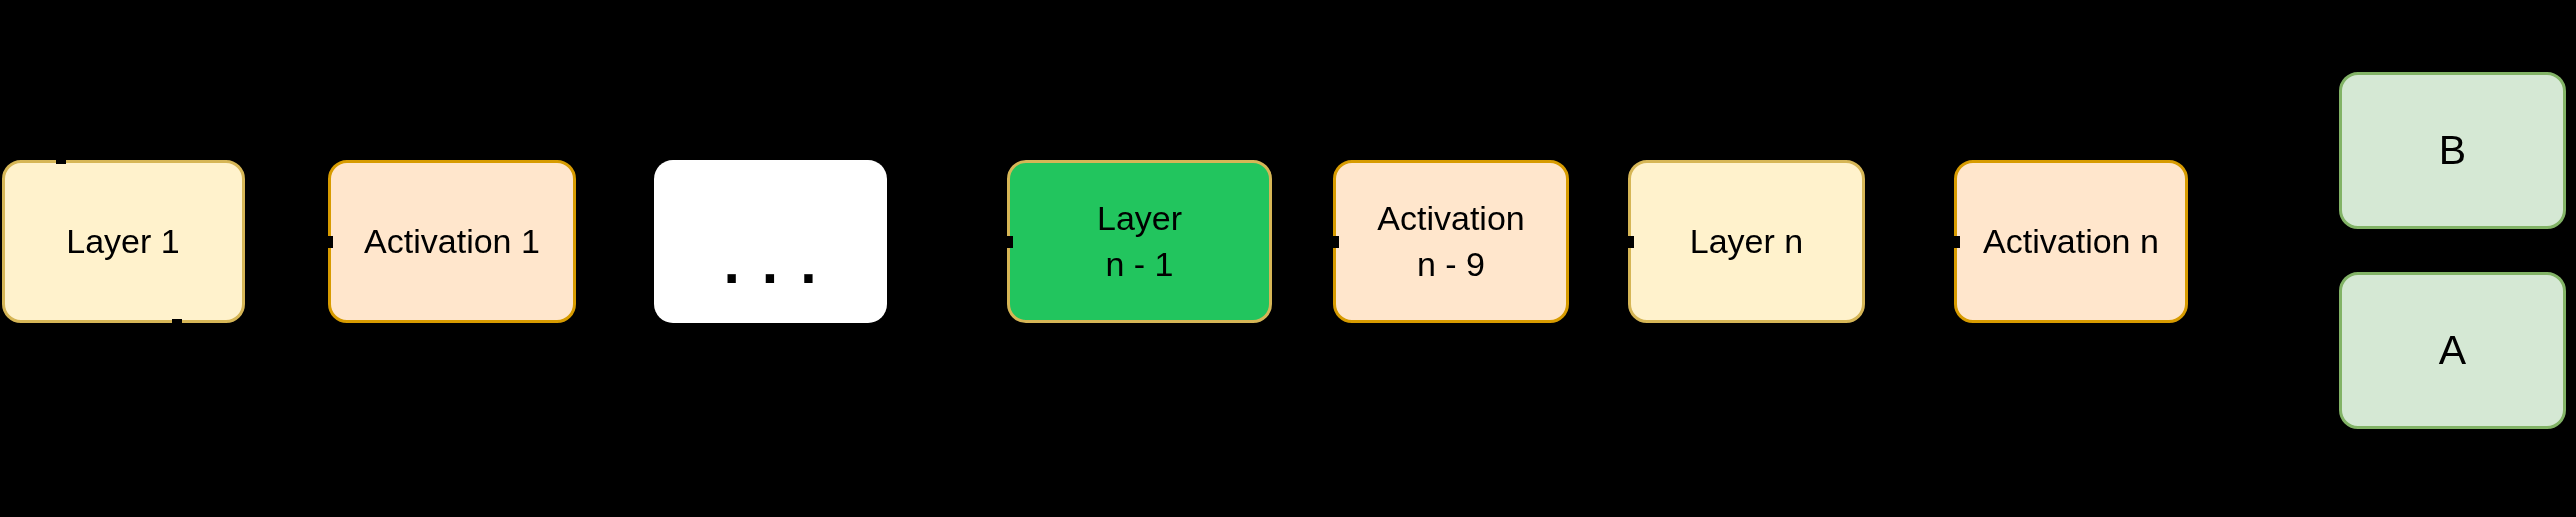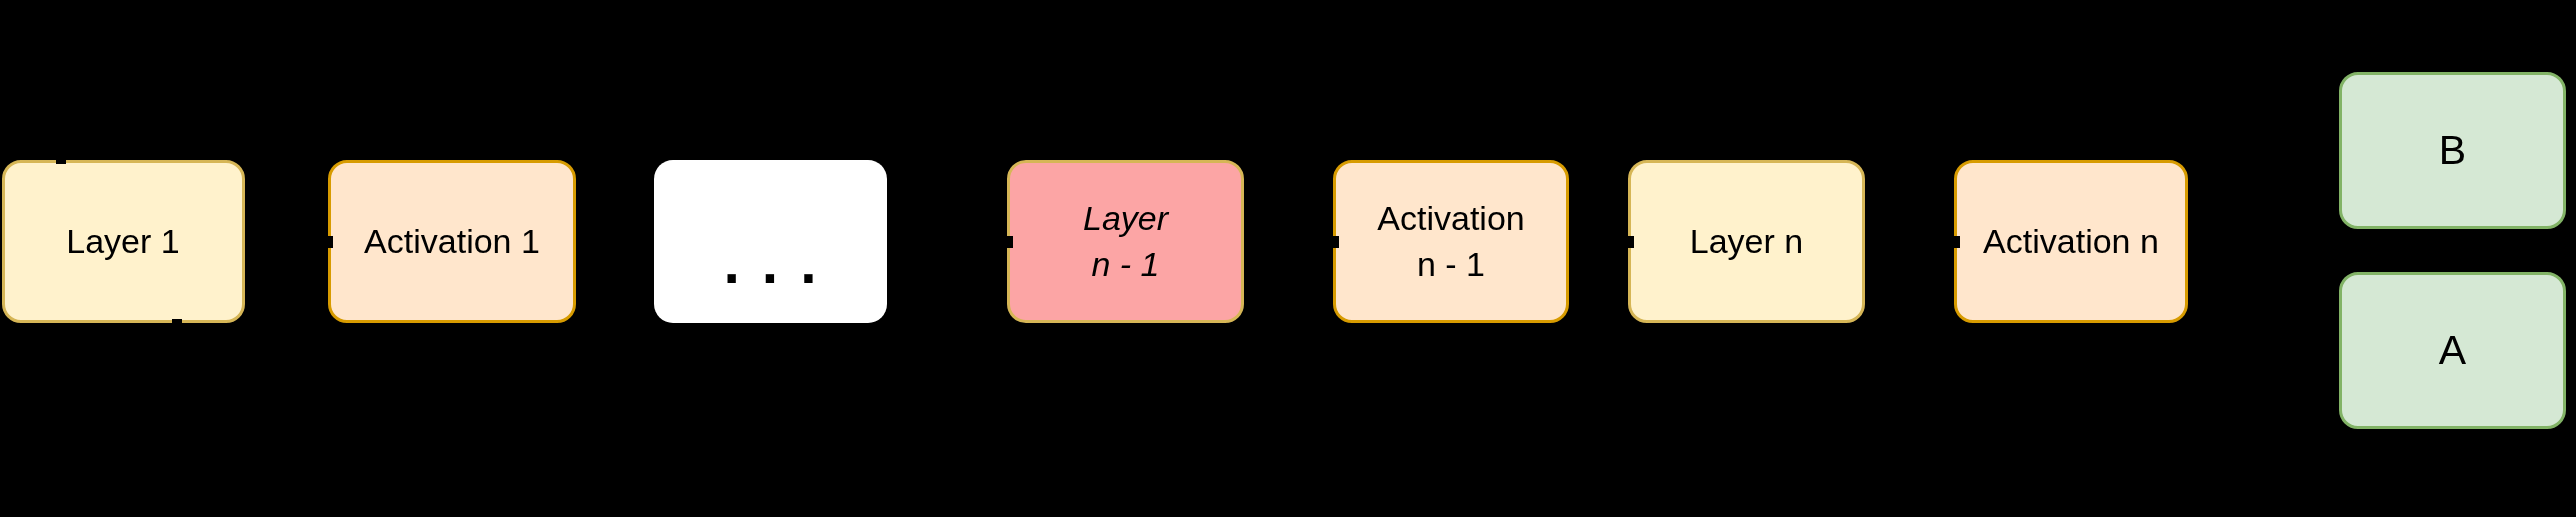--- a/index.html
+++ b/index.html
@@ -52,27 +52,27 @@
 <div class="canvas">
     <div class="node" style="left: 1.5px; top: 160px; width: 243px; height: 163px; background: rgb(255, 242, 204); border: 3px solid rgb(214, 182, 86);">
       <div class="label">Layer 1</div>
     </div>
     <div class="node" style="left: 328px; top: 160px; width: 248px; height: 163px; background: rgb(255, 230, 204); border: 3px solid rgb(215, 155, 0);">
       <div class="label">Activation 1</div>
     </div>
     <div class="node node--dots" style="left: 654px; top: 160px; width: 233px; height: 163px; background: rgb(255, 255, 255); border: none;">
       <div class="label">...</div>
     </div>
-    <div class="node" style="left: 1007px; top: 160px; width: 237px; height: 163px; background: #fca5a5; border: 3px solid rgb(214, 182, 86); font-style: italic;">
+    <div class="node" style="left: 1007px; top: 160px; width: 265px; height: 163px; background: #22c55e; border: 3px solid rgb(214, 182, 86);">
       <div class="label">Layer
 n - 1</div>
     </div>
     <div class="node" style="left: 1333px; top: 160px; width: 236px; height: 163px; background: rgb(255, 230, 204); border: 3px solid rgb(215, 155, 0);">
       <div class="label">Activation
-n - 1</div>
+n - 9</div>
     </div>
     <div class="node" style="left: 1954px; top: 160px; width: 234px; height: 163px; background: rgb(255, 230, 204); border: 3px solid rgb(215, 155, 0);">
       <div class="label">Activation n</div>
     </div>
     <div class="node" style="left: 1628px; top: 160px; width: 237px; height: 163px; background: rgb(255, 242, 204); border: 3px solid rgb(214, 182, 86);">
       <div class="label">Layer n</div>
     </div>
     <div class="node node--matrix" style="left: 2339px; top: 72px; width: 227px; height: 157px; background: rgb(213, 232, 212); border: 3px solid rgb(130, 179, 102);">
       <div class="label">B</div>
     </div>

